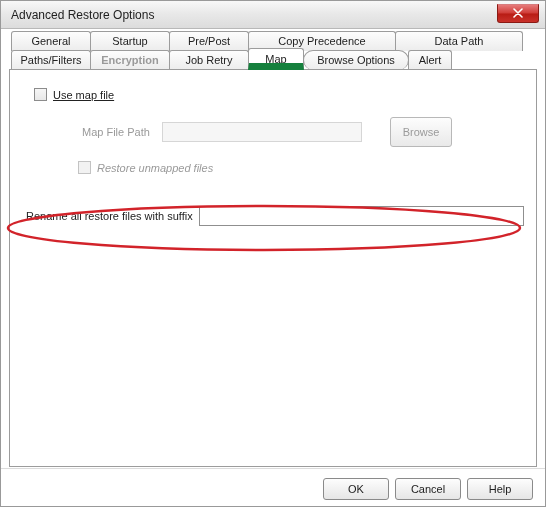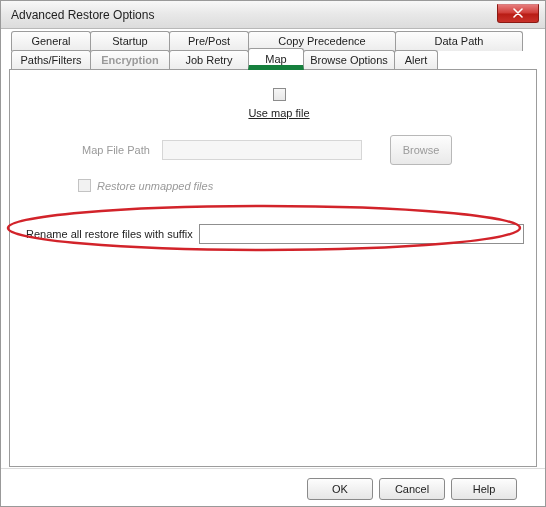--- a/index.html
+++ b/index.html
@@ -64,46 +64,46 @@
     overflow: hidden;
   }
   .tab.disabled { color: #9a9a9a; }
   .tab.active {
     background: #fff;
     position: relative;
     z-index: 2;
     height: 22px;
     line-height: 20px;
     margin-top: -2px;
-    border-bottom: 5px solid #15803d;
+    border-bottom: 7px solid #15803d;
   }
   
   .t-general { width: 80px; }
   .t-startup { width: 80px; }
   .t-prepost { width: 80px; }
   .t-copy    { width: 148px; }
   .t-data    { width: 128px; }
   
   .t-paths  { width: 80px; }
   .t-enc    { width: 80px; font-weight: bold; }
   .t-retry  { width: 80px; }
   .t-map    { width: 56px; }
-  .t-browse { width: 92px; }
+  .t-browse { width: 106px; border-radius: 10px; }
   .t-alert  { width: 44px; }
 
   .tab-page {
     border: 1px solid #9c9c9c;
     background: #fff;
     height: 398px;
     margin-top: -1px;
     position: relative;
     padding: 14px 12px;
   }
 
-  .checkbox-row { display: flex; align-items: center; gap: 6px; flex-direction: column; }
+  .checkbox-row { display: flex; align-items: center; gap: 6px; }
   .checkbox {
     width: 13px; height: 13px;
     border: 1px solid #8c8c8c;
     background: linear-gradient(to bottom,#f6f6f6,#e8e8e8);
   }
   .checkbox.disabled { border-color:#c3c3c3; background:#f2f2f2; }
 
   .use-map { margin: 4px 0 0 12px; }
   .use-map-label { text-decoration: underline; color:#222; }
 
@@ -154,21 +154,21 @@
     position:absolute;
     top: 130px; left: -6px;
     width: 520px; height: 56px;
     pointer-events:none;
   }
 
   .footer {
     height: 40px;
     border-top: 1px solid #dcdcdc;
     display:flex; align-items:center; justify-content:flex-end;
-    gap:6px; padding-right:28px;
+    gap:6px; padding-right:12px;
   }
   .btn {
     min-width: 66px; height: 22px;
     border: 1px solid #8a8a8a;
     border-radius: 3px;
     background: linear-gradient(to bottom,#fdfdfd,#e6e6e6);
     display:flex;align-items:center;justify-content:center;
     font-size:11px; color:#222;
     cursor: default;
     padding: 0 8px;

